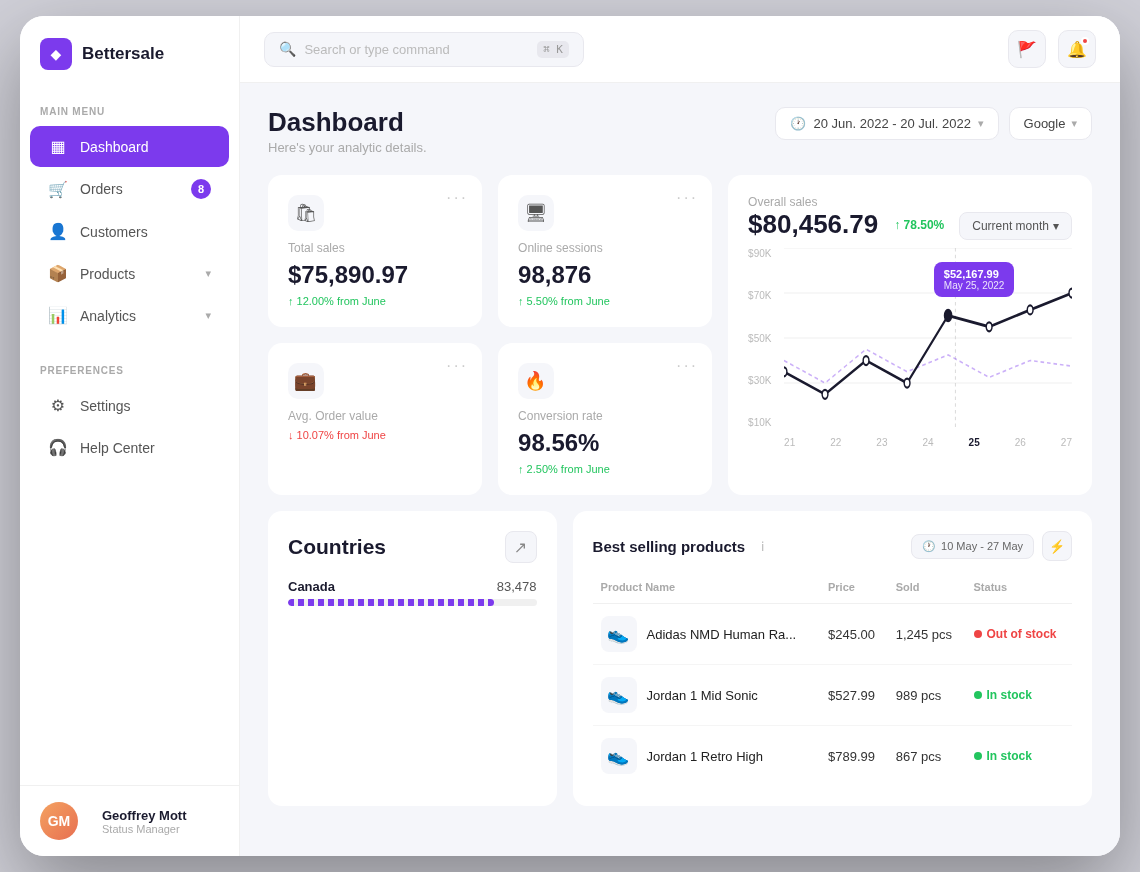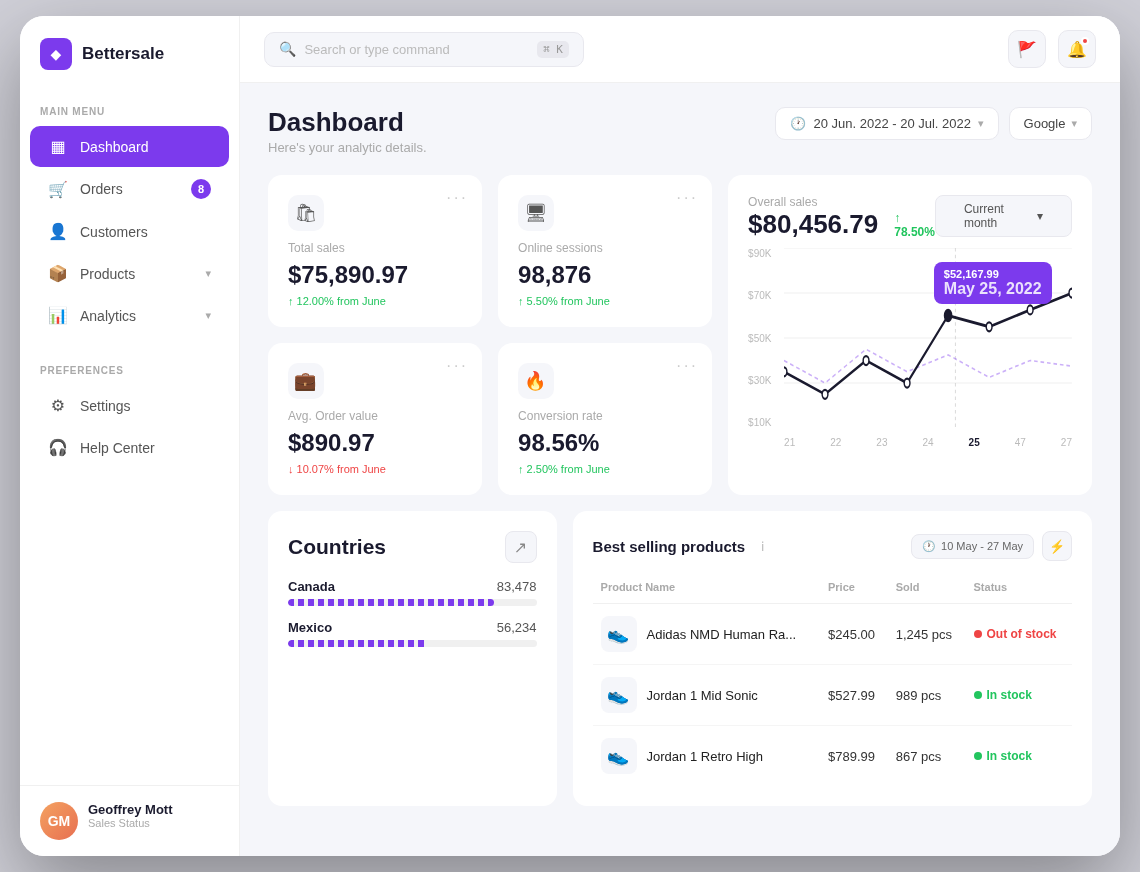--- a/index.html
+++ b/index.html
@@ -78,21 +78,22 @@
       border-radius: 50%;
       width: 20px; height: 20px;
       font-size: 11px;
       display: flex; align-items: center; justify-content: center;
       font-weight: 700;
     }
     .nav-item .chevron { margin-left: auto; font-size: 11px; color: #aaa; }
     .sidebar-spacer { flex: 1; }
     .user-profile {
       display: flex;
-      gap: 10px;
+      align-items: center;
+      gap: 24px;
       padding: 16px 20px;
       border-top: 1px solid #f0f0f0;
     }
     .user-avatar {
       width: 38px; height: 38px;
       border-radius: 50%;
       background: linear-gradient(135deg, #f4a261, #e76f51);
       display: flex; align-items: center; justify-content: center;
       color: #fff; font-size: 14px; font-weight: 600;
       overflow: hidden;
@@ -246,32 +247,32 @@
     
     .chart-card {
       background: #fff;
       border-radius: 14px;
       padding: 20px;
       grid-row: 1 / 3;
       grid-column: 3;
     }
     .chart-header {
       display: flex;
-      align-items: flex-start;
+      align-items: flex-end;
       justify-content: space-between;
       margin-bottom: 8px;
     }
     .chart-label { font-size: 12px; color: #aaa; font-weight: 500; }
     .chart-value { font-size: 26px; font-weight: 700; color: #1a1a2e; }
     .chart-change { font-size: 12px; color: #22c55e; font-weight: 600; margin-left: 8px; }
     .chart-period-btn {
       background: #f5f6fa;
       border: 1px solid #e8e8ee;
       border-radius: 8px;
-      padding: 6px 28px;
+      padding: 6px 12px;
       font-size: 12px;
       color: #555;
       cursor: pointer;
       display: flex; align-items: center; gap: 4px;
     }
     .chart-area {
       position: relative;
       height: 200px;
       margin-top: 2px;
     }
@@ -295,21 +296,21 @@
       position: absolute;
       background: #7c3aed;
       color: #fff;
       border-radius: 8px;
       padding: 6px 10px;
       font-size: 11px;
       font-weight: 600;
       pointer-events: none;
       white-space: nowrap;
     }
-    .chart-tooltip-sub { font-size: 16px; font-weight: 700; opacity: 0.85; }
+    .chart-tooltip-sub { font-size: 10px; font-weight: 400; opacity: 0.85; }
 
     
     .bottom-grid {
       display: grid;
       grid-template-columns: 1fr 1.8fr;
       gap: 16px;
     }
     .countries-card {
       background: #fff;
       border-radius: 14px;
@@ -502,21 +503,21 @@
         <span>Help Center</span>
       </div>
     </nav>
 
     <div class="sidebar-spacer"></div>
 
     <div class="user-profile">
       <div class="user-avatar">GM</div>
       <div class="user-info">
         <div class="user-name">Geoffrey Mott</div>
-        <div class="user-role">Sales Status</div>
+        <div class="user-role">Status Manager</div>
       </div>
     </div>
   </div>
 
   <div class="main">
 
     <div class="topbar">
       <div class="search-bar">
         <span class="search-icon">🔍</span>
         <span class="search-text">Search or type command</span>
@@ -621,31 +622,30 @@
                 <circle cx="342" cy="55" r="4" fill="#fff" stroke="#1a1a2e" stroke-width="2"></circle>
                 <circle cx="400" cy="40" r="4" fill="#fff" stroke="#1a1a2e" stroke-width="2"></circle>
               </svg>
             </div>
             <div class="chart-x-labels">
               <span>21</span>
               <span>22</span>
               <span>23</span>
               <span>24</span>
               <span style="font-weight:700;color:#1a1a2e;">25</span>
-              <span>47</span>
+              <span>26</span>
               <span>27</span>
             </div>
           </div>
         </div>
 
         <div class="stat-card">
           <div class="stat-card-menu">···</div>
           <div class="stat-icon">💼</div>
           <div class="stat-label">Avg. Order value</div>
-          <div class="stat-value">$890.97</div>
           <div class="stat-change down">10.07% from June</div>
         </div>
 
         <div class="stat-card">
           <div class="stat-card-menu">···</div>
           <div class="stat-icon">🔥</div>
           <div class="stat-label">Conversion rate</div>
           <div class="stat-value">98.56%</div>
           <div class="stat-change up">2.50% from June</div>
         </div>
@@ -659,29 +659,20 @@
             <div class="countries-export">↗</div>
           </div>
 
           <div class="country-row">
             <div class="country-row-header">
               <span class="country-name">Canada</span>
               <span class="country-value">83,478</span>
             </div>
             <div class="progress-bar-bg">
               <div class="progress-bar-fill" style="width:83%;"></div>
-            </div>
-          </div>
-          <div class="country-row">
-            <div class="country-row-header">
-              <span class="country-name">Mexico</span>
-              <span class="country-value">56,234</span>
-            </div>
-            <div class="progress-bar-bg">
-              <div class="progress-bar-fill" style="width:56%;"></div>
             </div>
           </div>
         </div>
 
         <div class="products-card">
           <div class="products-header">
             <div class="products-title-row">
               <span class="products-title">Best selling products</span>
               <span class="info-icon">ℹ</span>
             </div>

